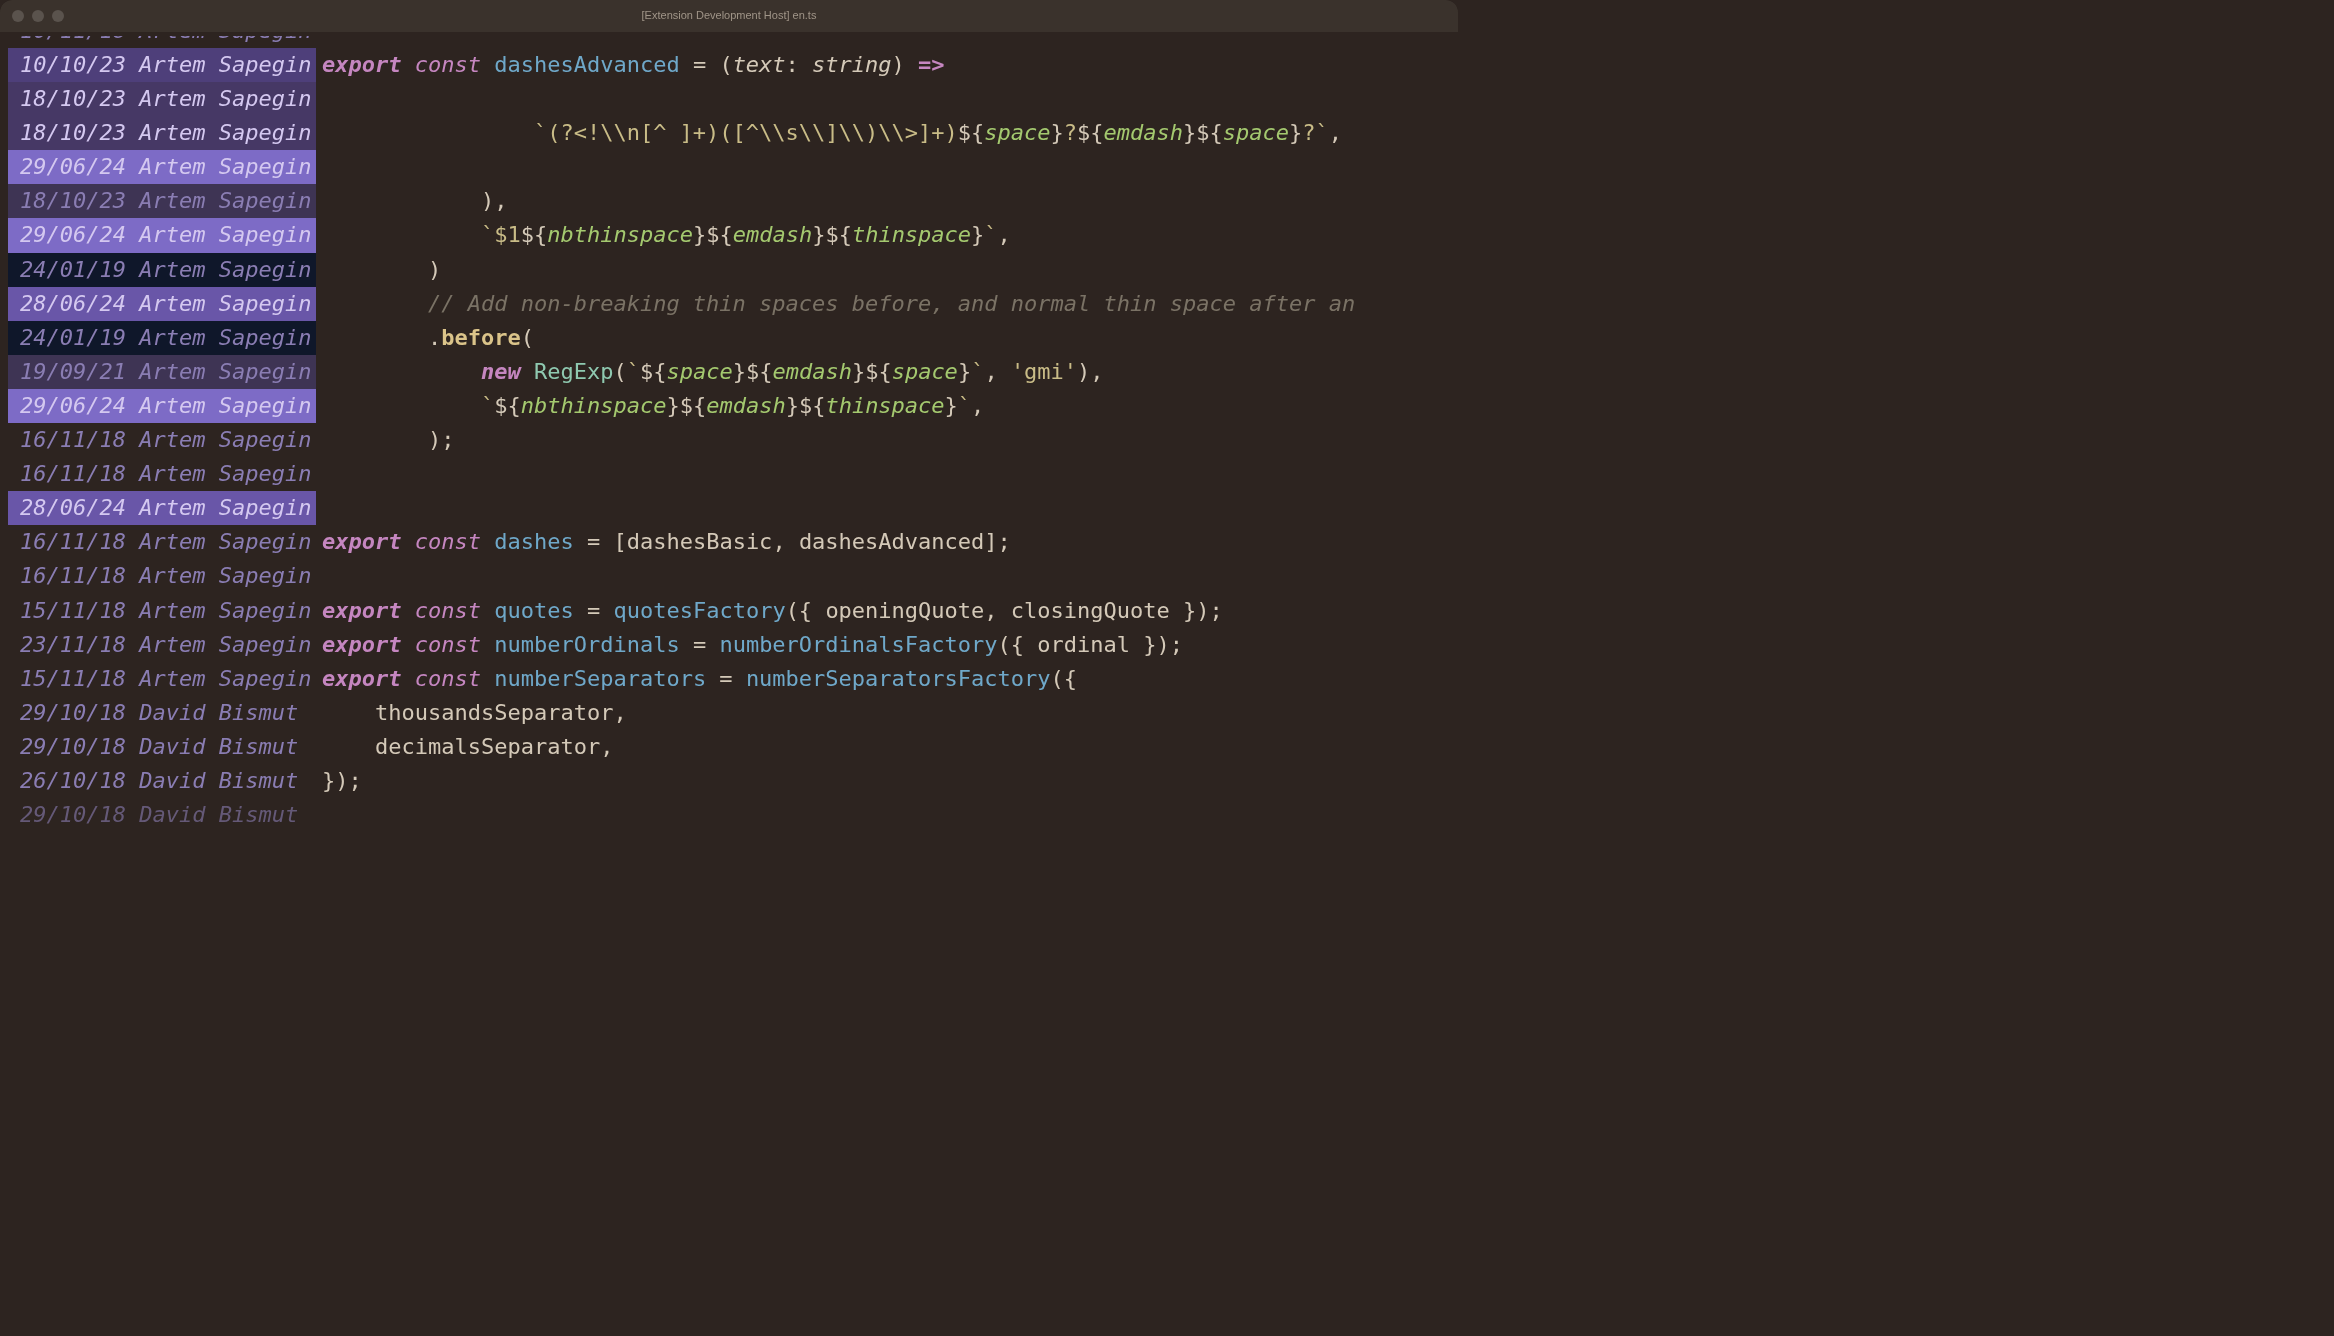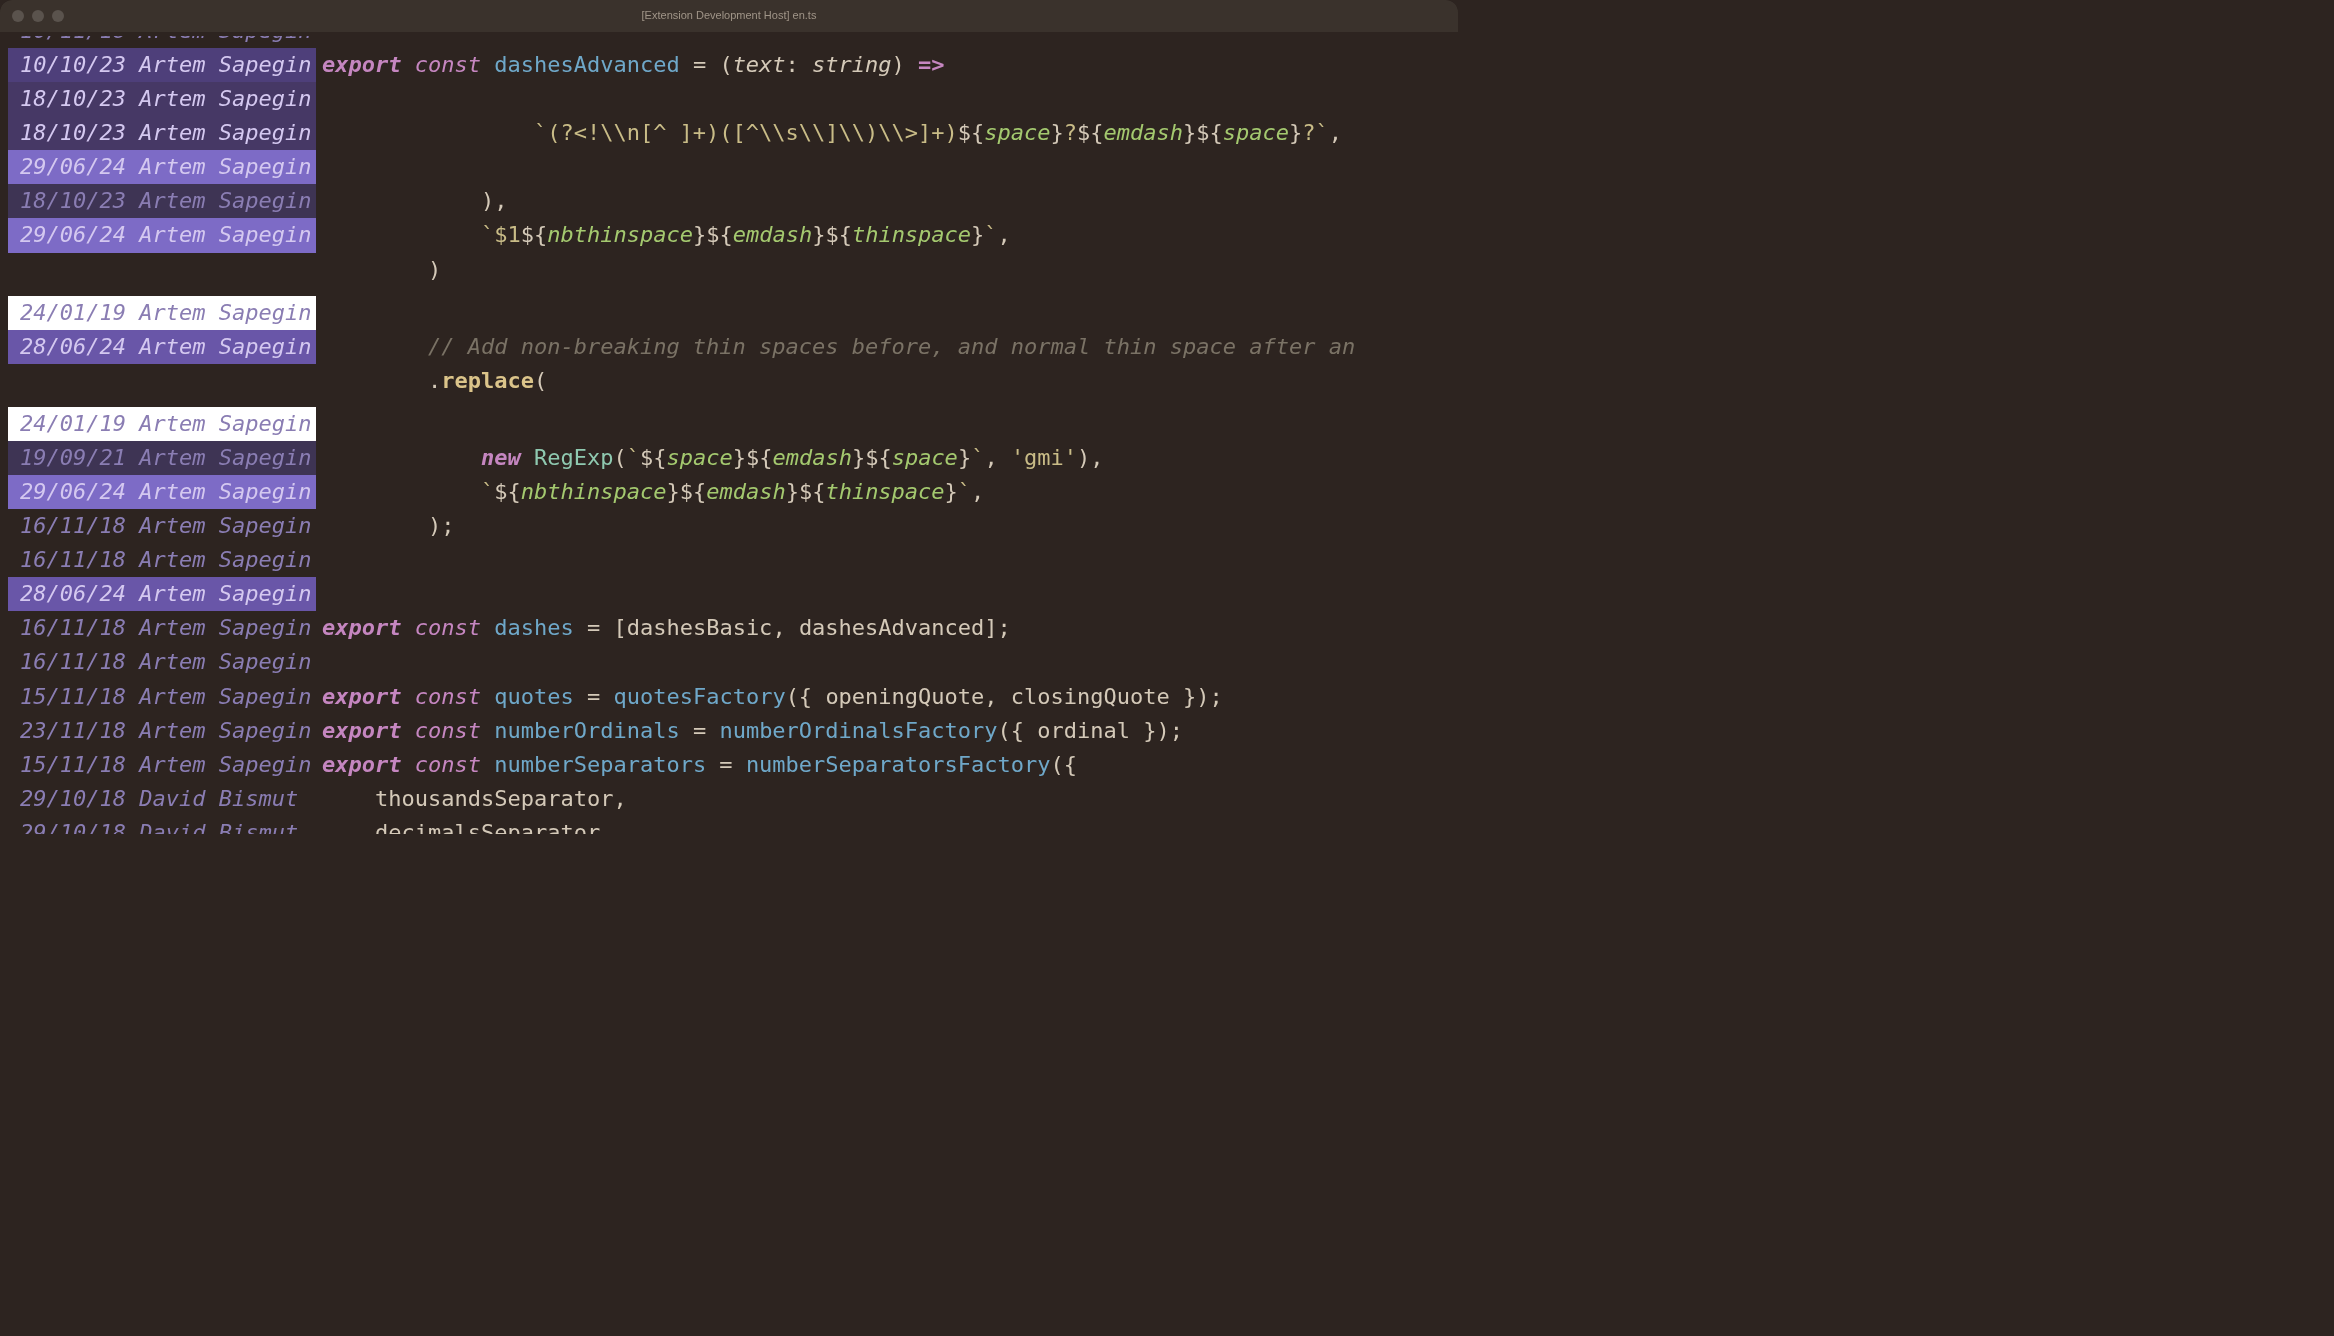--- a/index.html
+++ b/index.html
@@ -70,21 +70,21 @@
       padding-left: 12px;
       color: #a898d4;
       font-style: italic;
     }
     
     .blame-bg-1 { background: #4e3f7a; }
     .blame-bg-2 { background: #463865; }
     .blame-bg-3 { background: #7d6bc6; }
     .blame-bg-4 { background: #3e3454; }
     .blame-bg-5 { background: #6956a8; }
-    .blame-bg-6 { background: #ffffff; margin-top: 43px; }
+    .blame-bg-6 { background: #0f172a; }
     .blame-bg-none { background: transparent; }
     
     .blame-text-bright { color: #d4c8f0; }
     .blame-text-dim { color: #8a7db3; }
     
     .code {
       padding-left: 6px;
       flex: 1;
     }
     
@@ -141,21 +141,21 @@
   </div>
   <div id="lines">
       <div class="line"><span class="blame blame-bg-1 blame-text-bright">10/10/23 Artem Sapegin</span><span class="code"><span class="kw">export </span><span class="kw2">const </span><span class="fn">dashesAdvanced</span><span class="punct"> = (</span><span class="param">text</span><span class="punct">: </span><span class="type">string</span><span class="punct">) </span><span class="kw">=&gt;</span></span></div>
       <div class="line"><span class="blame blame-bg-2 blame-text-bright">18/10/23 Artem Sapegin</span></div>
       <div class="line"><span class="blame blame-bg-2 blame-text-bright">18/10/23 Artem Sapegin</span><span class="code"><span class="punct">                </span><span class="templ">`(?&lt;!\\n[^ ]+)([^\\s\\]\\)\\&gt;]+)</span><span class="interp">${</span><span class="interp-var">space</span><span class="interp">}</span><span class="templ">?</span><span class="interp">${</span><span class="interp-var">emdash</span><span class="interp">}${</span><span class="interp-var">space</span><span class="interp">}</span><span class="templ">?`</span><span class="punct">,</span></span></div>
       <div class="line"><span class="blame blame-bg-3 blame-text-bright">29/06/24 Artem Sapegin</span></div>
       <div class="line"><span class="blame blame-bg-4 blame-text-dim">18/10/23 Artem Sapegin</span><span class="code"><span class="punct">            ),</span></span></div>
       <div class="line"><span class="blame blame-bg-3 blame-text-bright">29/06/24 Artem Sapegin</span><span class="code"><span class="punct">            </span><span class="templ">`$1</span><span class="interp">${</span><span class="interp-var">nbthinspace</span><span class="interp">}${</span><span class="interp-var">emdash</span><span class="interp">}${</span><span class="interp-var">thinspace</span><span class="interp">}</span><span class="templ">`</span><span class="punct">,</span></span></div>
       <div class="line"><span class="blame blame-bg-6 blame-text-dim">24/01/19 Artem Sapegin</span><span class="code"><span class="punct">        )</span></span></div>
       <div class="line"><span class="blame blame-bg-5 blame-text-bright">28/06/24 Artem Sapegin</span><span class="code"><span class="punct">        </span><span class="comment">// Add non-breaking thin spaces before, and normal thin space after an</span></span></div>
-      <div class="line"><span class="blame blame-bg-6 blame-text-dim">24/01/19 Artem Sapegin</span><span class="code"><span class="punct">        .</span><span class="method">replace</span><span class="punct">(</span></span></div>
+      <div class="line"><span class="blame blame-bg-6 blame-text-dim">24/01/19 Artem Sapegin</span><span class="code"><span class="punct">        .</span><span class="method">before</span><span class="punct">(</span></span></div>
       <div class="line"><span class="blame blame-bg-4 blame-text-dim">19/09/21 Artem Sapegin</span><span class="code"><span class="punct">            </span><span class="kw">new </span><span class="class">RegExp</span><span class="punct">(</span><span class="templ">`</span><span class="interp">${</span><span class="interp-var">space</span><span class="interp">}${</span><span class="interp-var">emdash</span><span class="interp">}${</span><span class="interp-var">space</span><span class="interp">}</span><span class="templ">`</span><span class="punct">, </span><span class="str">'gmi'</span><span class="punct">),</span></span></div>
       <div class="line"><span class="blame blame-bg-3 blame-text-bright">29/06/24 Artem Sapegin</span><span class="code"><span class="punct">            </span><span class="templ">`</span><span class="interp">${</span><span class="interp-var">nbthinspace</span><span class="interp">}${</span><span class="interp-var">emdash</span><span class="interp">}${</span><span class="interp-var">thinspace</span><span class="interp">}</span><span class="templ">`</span><span class="punct">,</span></span></div>
       <div class="line"><span class="blame blame-bg-none blame-text-dim">16/11/18 Artem Sapegin</span><span class="code"><span class="punct">        );</span></span></div>
       <div class="line"><span class="blame blame-bg-none blame-text-dim">16/11/18 Artem Sapegin</span><span class="code">&nbsp;</span></div>
       <div class="line"><span class="blame blame-bg-5 blame-text-bright">28/06/24 Artem Sapegin</span></div>
       <div class="line"><span class="blame blame-bg-none blame-text-dim">16/11/18 Artem Sapegin</span><span class="code"><span class="kw">export </span><span class="kw2">const </span><span class="fn">dashes</span><span class="punct"> = [</span><span class="var">dashesBasic</span><span class="punct">, </span><span class="var">dashesAdvanced</span><span class="punct">];</span></span></div>
       <div class="line"><span class="blame blame-bg-none blame-text-dim">16/11/18 Artem Sapegin</span><span class="code">&nbsp;</span></div>
       <div class="line"><span class="blame blame-bg-none blame-text-dim">15/11/18 Artem Sapegin</span><span class="code"><span class="kw">export </span><span class="kw2">const </span><span class="fn">quotes</span><span class="punct"> = </span><span class="fn">quotesFactory</span><span class="punct">({ </span><span class="var">openingQuote</span><span class="punct">, </span><span class="var">closingQuote</span><span class="punct"> });</span></span></div>
       <div class="line"><span class="blame blame-bg-none blame-text-dim">23/11/18 Artem Sapegin</span><span class="code"><span class="kw">export </span><span class="kw2">const </span><span class="fn">numberOrdinals</span><span class="punct"> = </span><span class="fn">numberOrdinalsFactory</span><span class="punct">({ </span><span class="var">ordinal</span><span class="punct"> });</span></span></div>
       <div class="line"><span class="blame blame-bg-none blame-text-dim">15/11/18 Artem Sapegin</span><span class="code"><span class="kw">export </span><span class="kw2">const </span><span class="fn">numberSeparators</span><span class="punct"> = </span><span class="fn">numberSeparatorsFactory</span><span class="punct">({</span></span></div>

